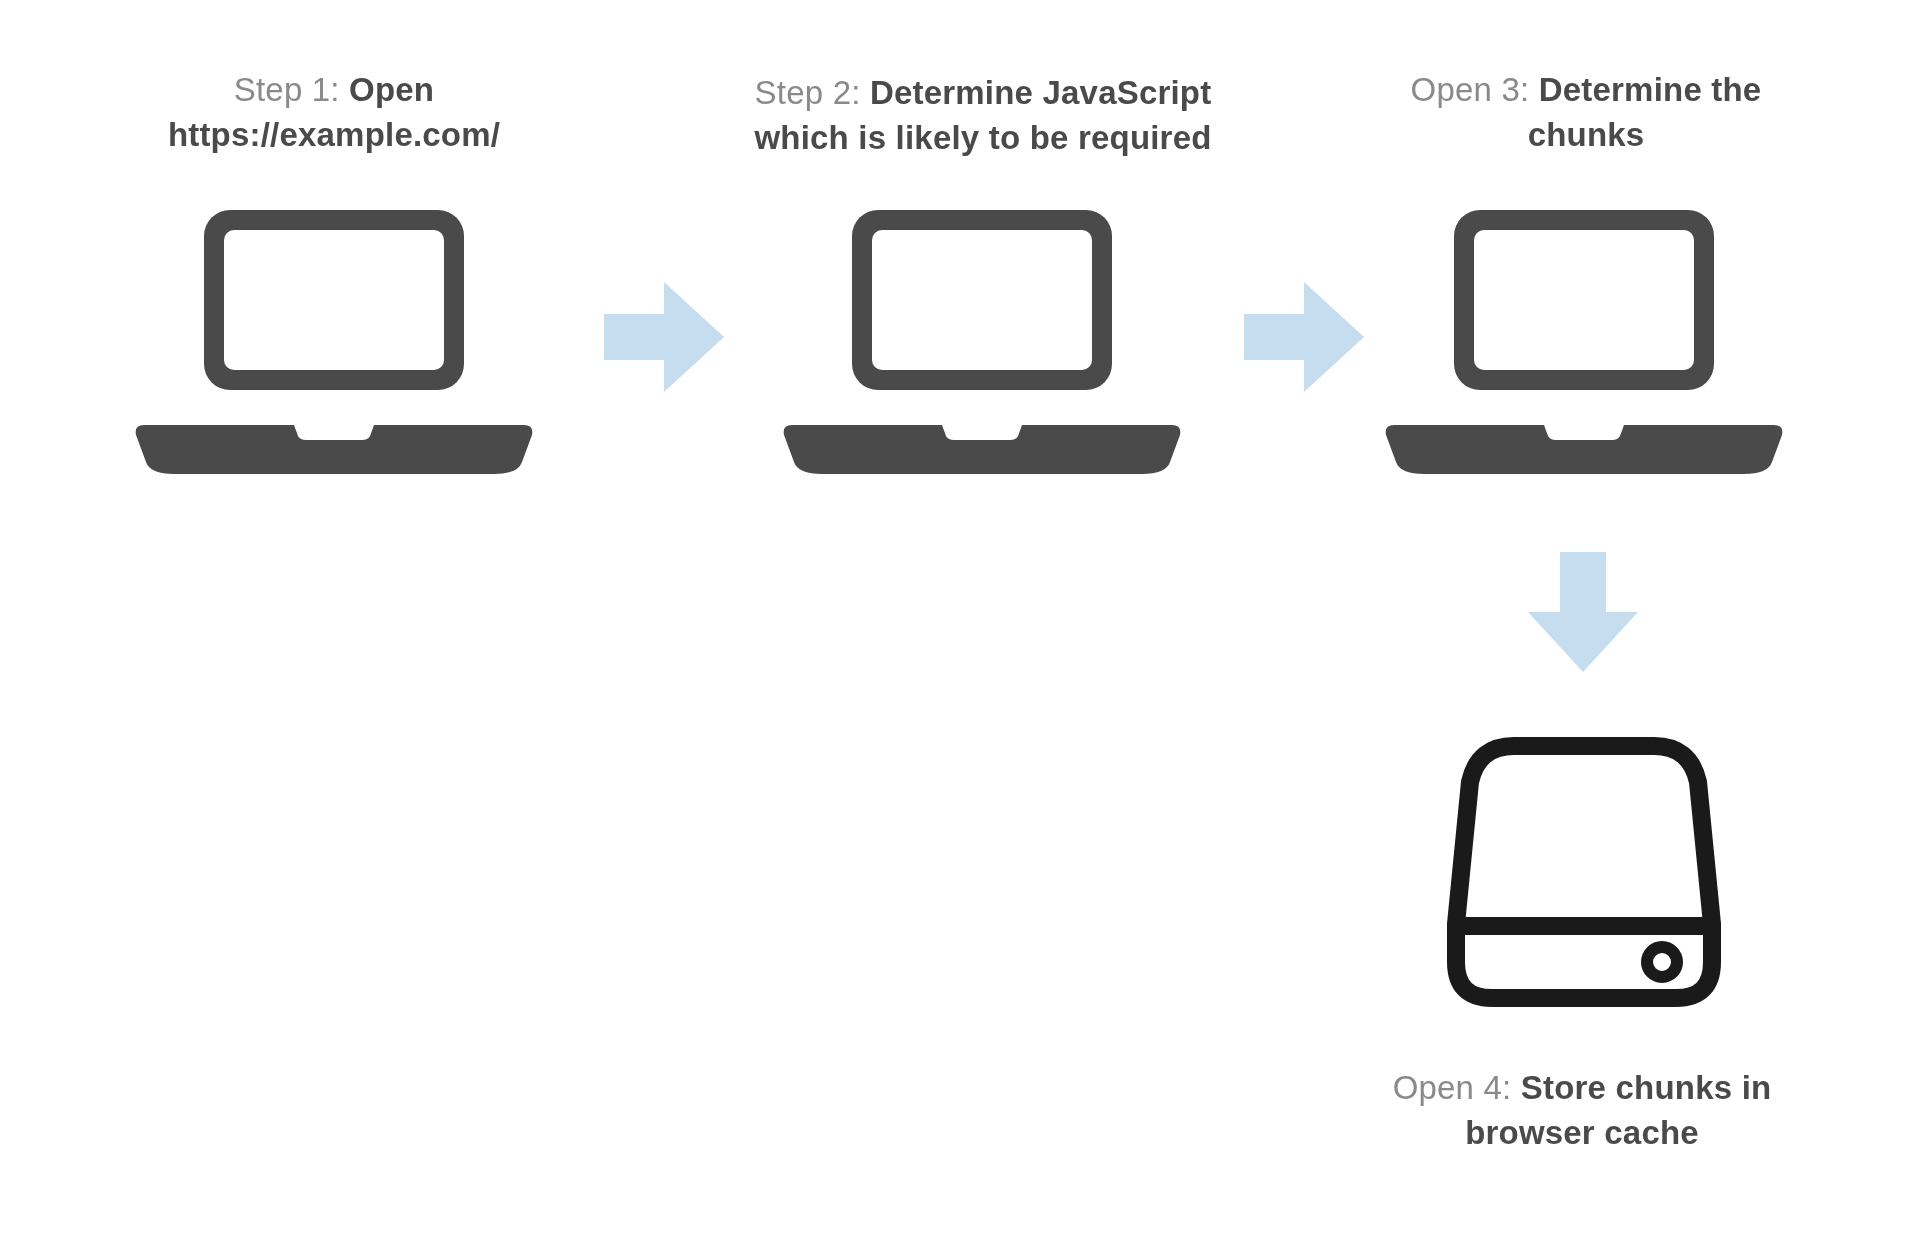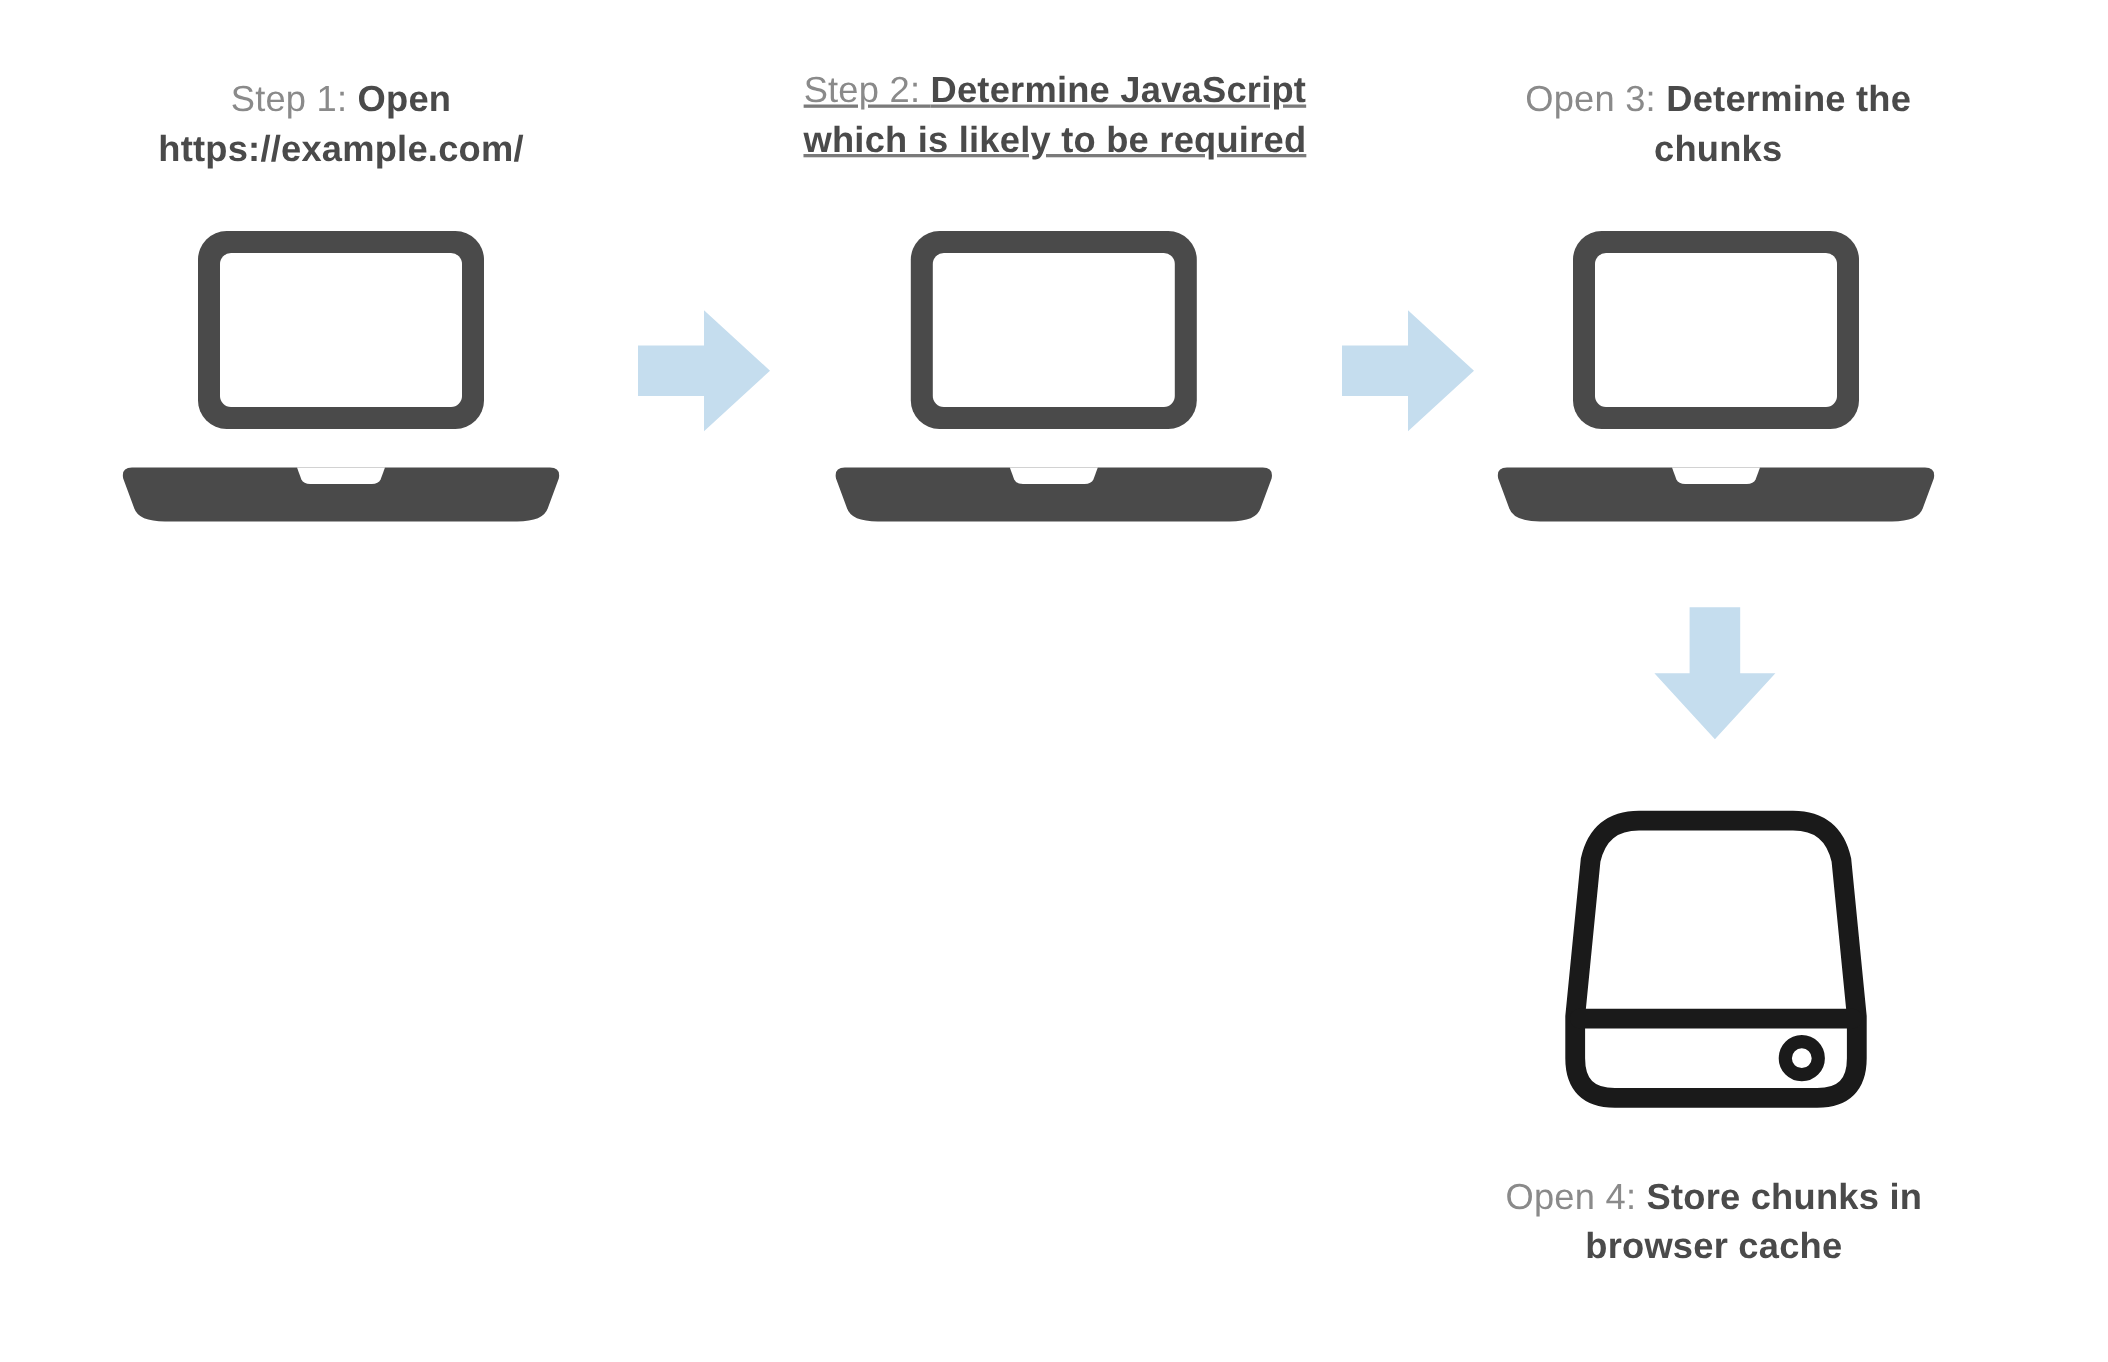--- a/index.html
+++ b/index.html
@@ -9,20 +9,21 @@
     height: 1238px;
     background: #ffffff;
     font-family: "Avenir Next", "Avenir", "Segoe UI", "Helvetica Neue", Arial, sans-serif;
     color: #4a4a4a;
     overflow: hidden;
   }
   .canvas {
     position: relative;
     width: 1780px;
     height: 1238px;
+    margin-left: 24px;
   }
   .step-label {
     position: absolute;
     text-align: center;
     font-size: 33px;
     line-height: 1.35;
     color: #7a7a7a;
     letter-spacing: 0.2px;
   }
   .step-label .prefix {
@@ -40,21 +41,21 @@
 </style>
 </head>
 <body>
 
 <div class="canvas">
 
   <div class="step-label" style="left:80px; top:68px; width:460px;">
     <span class="prefix">Step 1: </span><span class="bold">Open https://example.com/</span>
   </div>
 
-  <div class="step-label" style="left:679px; top:60px; width:560px;text-decoration:underline;">
+  <div class="step-label" style="left:679px; top:71px; width:560px;">
     <span class="prefix">Step 2: </span><span class="bold">Determine JavaScript which is likely to be required</span>
   </div>
 
   <div class="step-label" style="left:1342px; top:68px; width:440px;">
     <span class="prefix">Open 3: </span><span class="bold">Determine the chunks</span>
   </div>
 
   <div class="icon-holder" style="left:110px; top:200px;">
     <svg width="400" height="288" viewBox="0 0 400 288">
 

